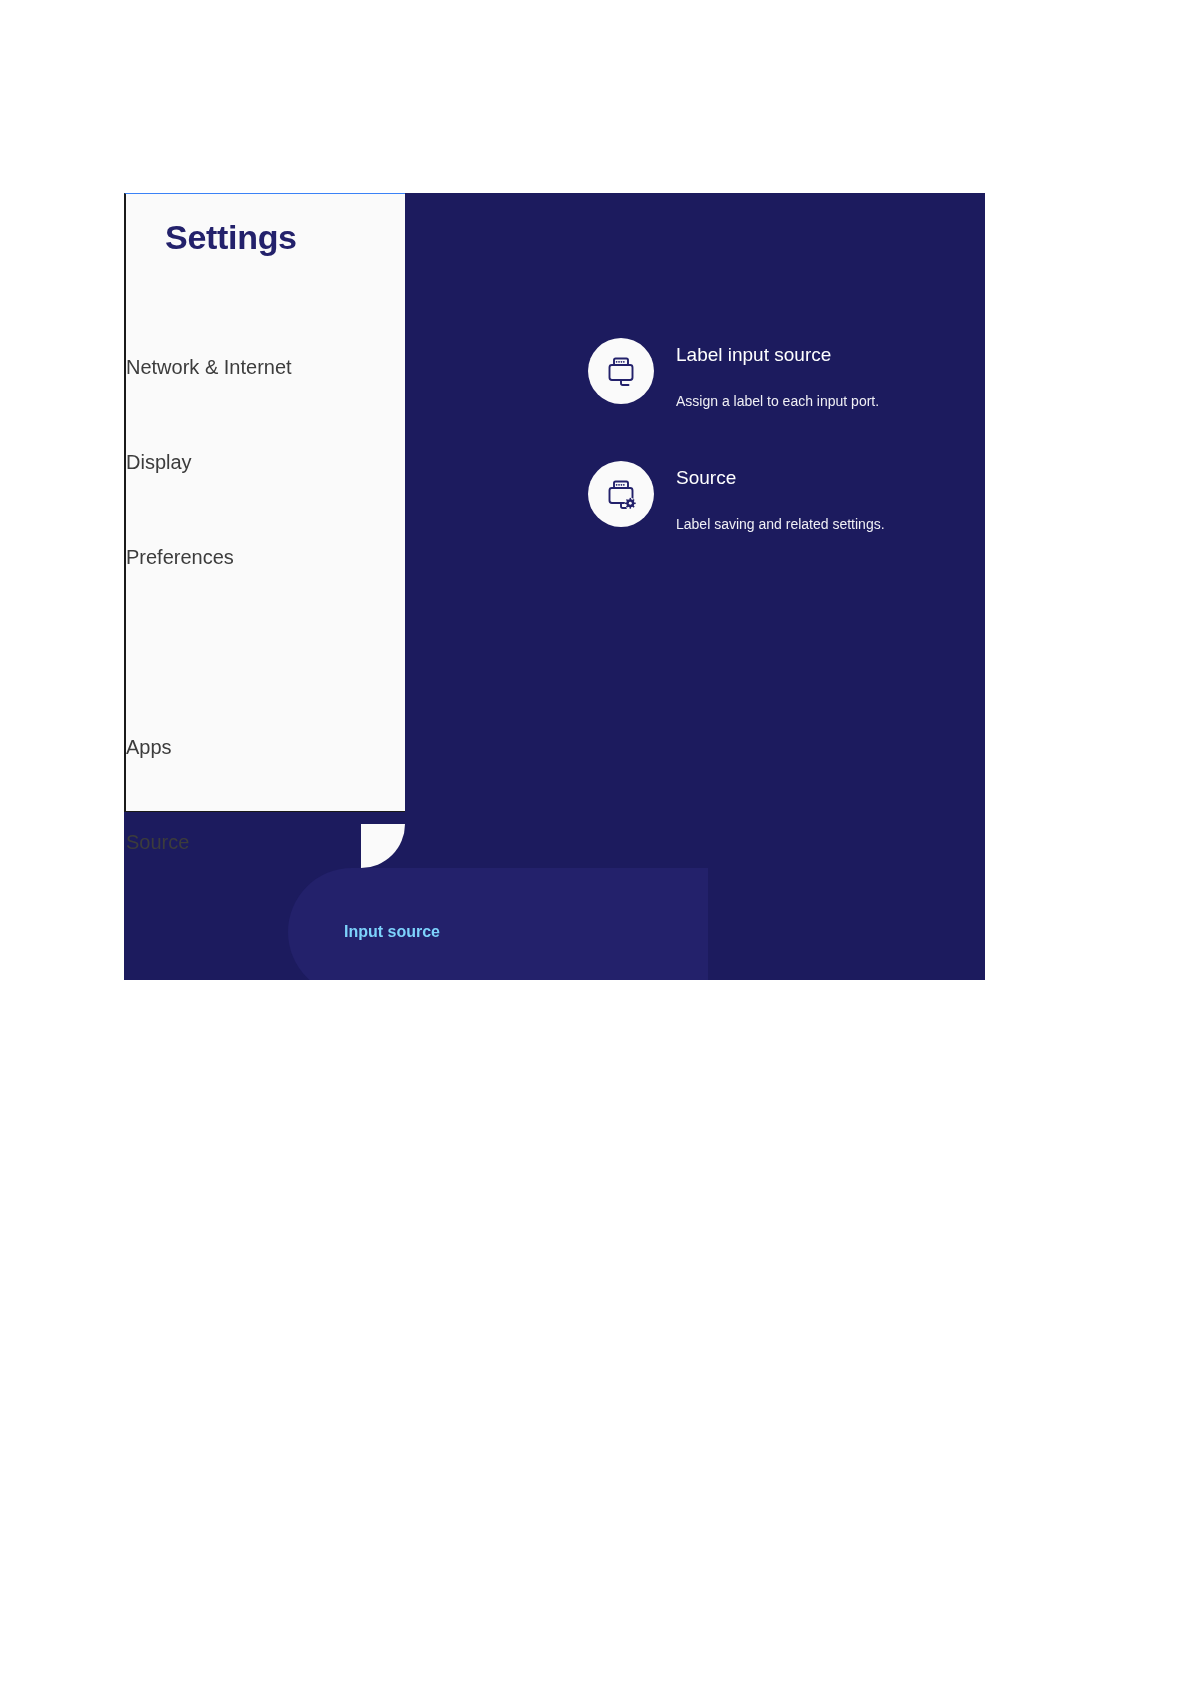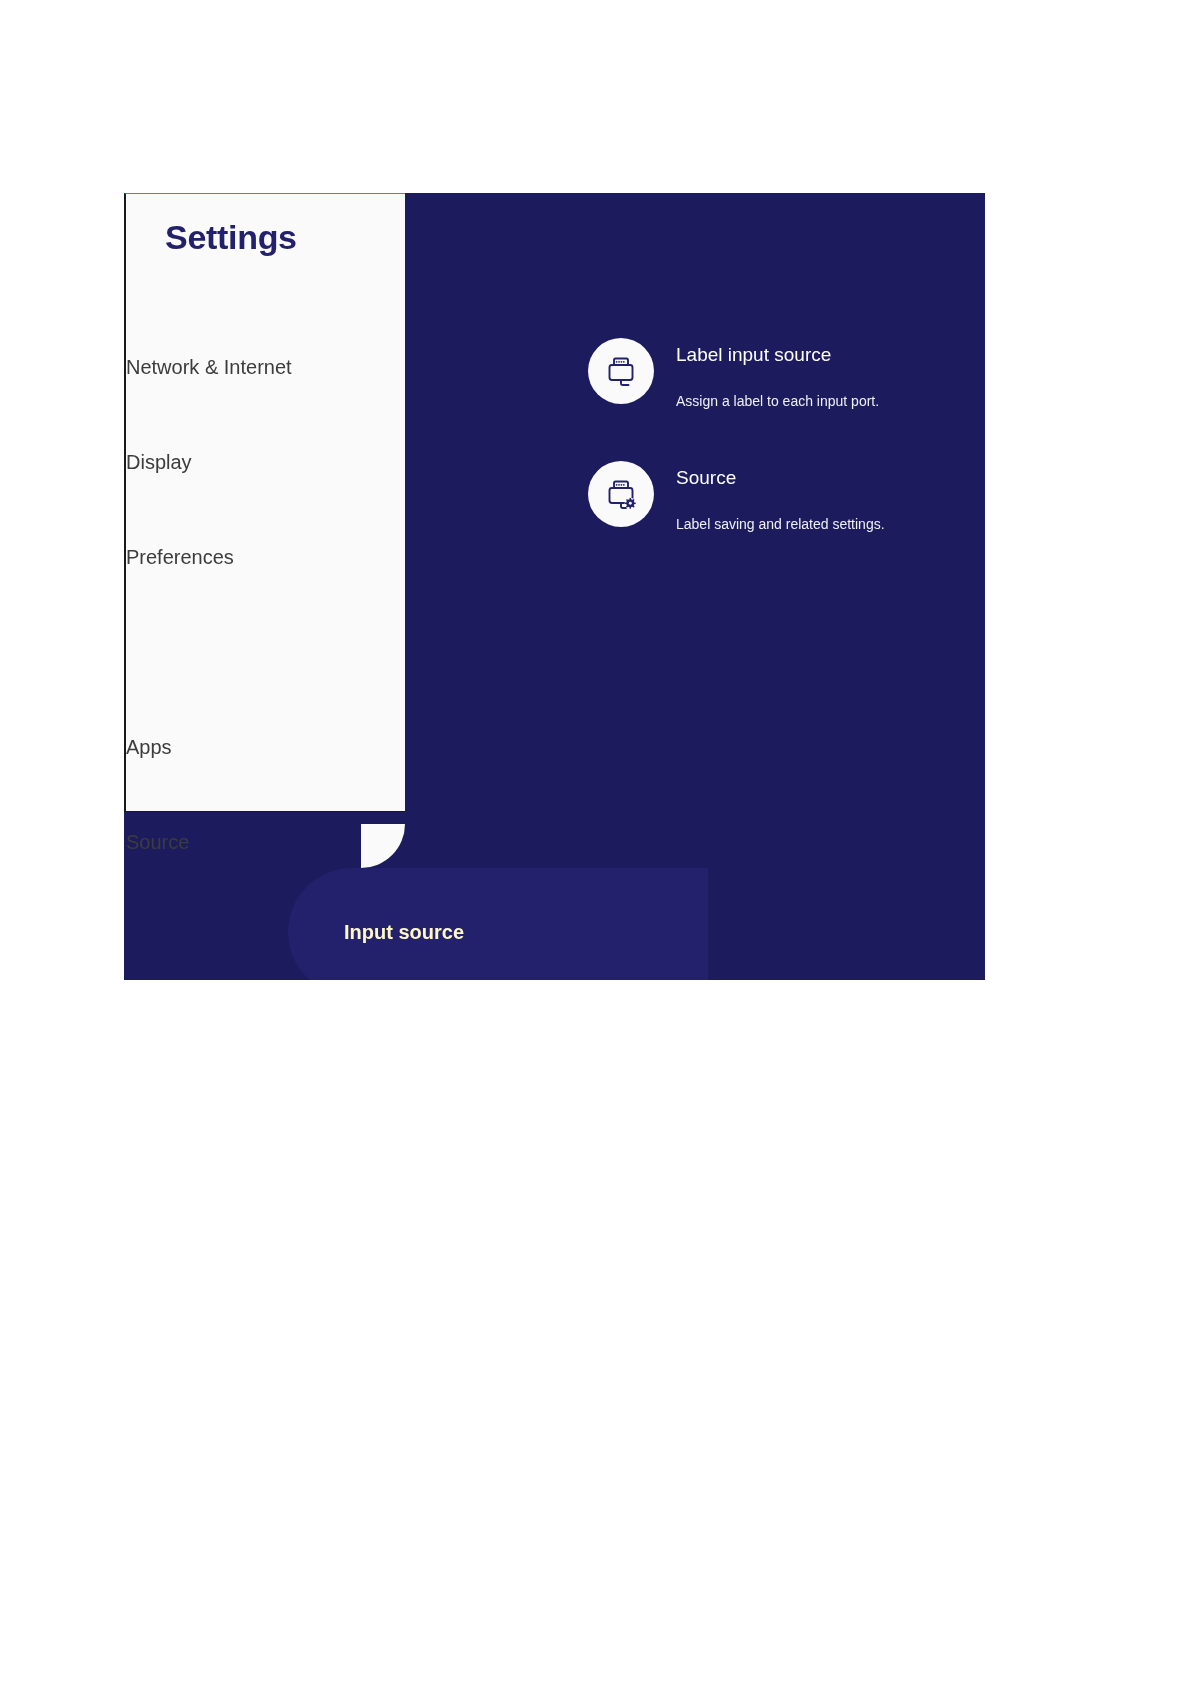--- a/index.html
+++ b/index.html
@@ -89,23 +89,23 @@
     z-index: 4;
   }
 
   .selected-pill .pill-label {
     position: absolute;
     left: 56px;
     top: 0;
     height: 128px;
     display: flex;
     align-items: center;
-    font-size: 20px;
+    font-size: 16px;
     font-weight: bold;
-    color: #fef9c3;
+    color: #7dd3fc;
     white-space: nowrap;
   }
 
   
   .notch {
     position: absolute;
     width: 44px;
     height: 44px;
     background: #fafafa;
     z-index: 5;

